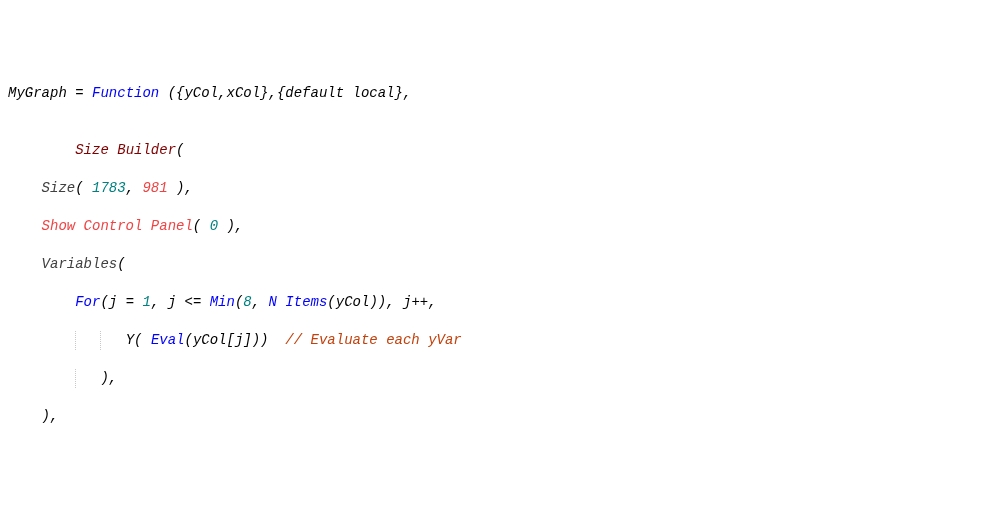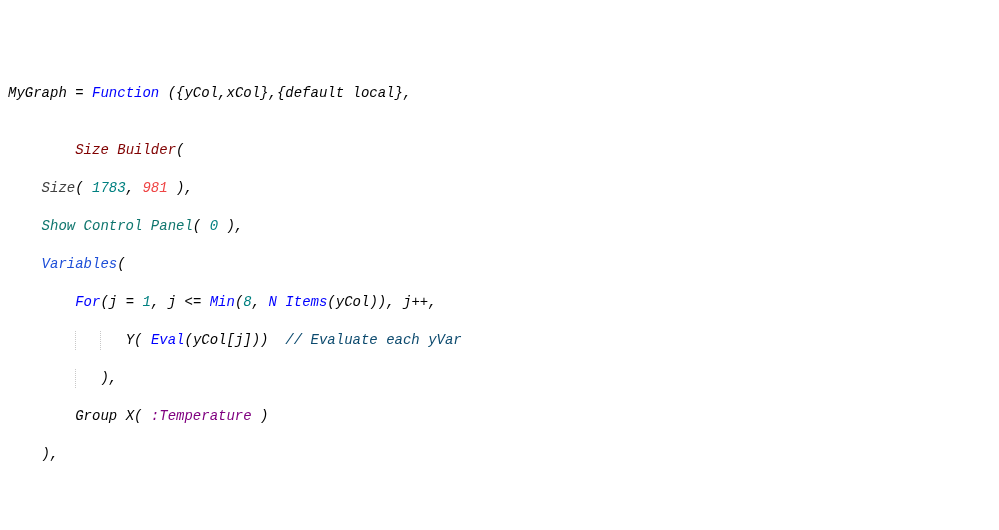--- a/index.html
+++ b/index.html
@@ -26,26 +26,25 @@
 </style>
 </head>
 <body>
 
 
 
 <div><span class="line"><span style="color:#000">MyGraph</span><span> = </span><span style="color:#0000ff">Function</span><span> ({</span><span style="color:#000">yCol</span><span>,</span><span style="color:#000">xCol</span><span>},{default local},</span></span>
 <span class="line"></span>
 <span class="line">        <span style="color:#800000">Size Builder</span><span>(</span></span>
 <span class="line">    <span style="color:#404040">Size</span><span>( </span><span style="color:#008080">1783</span><span>, </span><span style="color:#ef4444">981</span><span> ),</span></span>
-<span class="line">    <span style="color:#0f766e">Show Control Panel</span><span>( </span><span style="color:#008080">0</span><span> ),</span></span>
-<span class="line">    <span style="color:#1d4ed8">Variables</span><span>(</span></span>
+<span class="line">    <span style="color:#ef4444">Show Control Panel</span><span>( </span><span style="color:#008080">0</span><span> ),</span></span>
+<span class="line">    <span style="color:#404040">Variables</span><span>(</span></span>
 <span class="line">        <span style="color:#0000ff">For</span><span>(</span><span style="color:#000">j</span><span> = </span><span style="color:#008080">1</span><span>, </span><span style="color:#000">j</span><span> &lt;= </span><span style="color:#0000ff">Min</span><span>(</span><span style="color:#008080">8</span><span>, </span><span style="color:#0000ff">N Items</span><span>(</span><span style="color:#000">yCol</span><span>)), </span><span style="color:#000">j</span><span>++,</span></span>
-<span class="line">        <span class="indent-guide"></span>   <span class="indent-guide"></span>   <span style="color:#000">Y</span><span>( </span><span style="color:#0000ff">Eval</span><span>(</span><span style="color:#000">yCol</span><span>[</span><span style="color:#000">j</span><span>]))  </span><span style="color:#0c4a6e">// Evaluate each yVar</span></span>
+<span class="line">        <span class="indent-guide"></span>   <span class="indent-guide"></span>   <span style="color:#000">Y</span><span>( </span><span style="color:#0000ff">Eval</span><span>(</span><span style="color:#000">yCol</span><span>[</span><span style="color:#000">j</span><span>]))  </span><span style="color:#c2410c">// Evaluate each yVar</span></span>
 <span class="line">        <span class="indent-guide"></span>   <span>),</span></span>
-<span class="line">        <span style="color:#000">Group X</span><span>( </span><span style="color:#800080">:Temperature</span><span> )</span></span>
 <span class="line">    <span>),</span></span>
 
 
 
 
 
 
 
 
 

